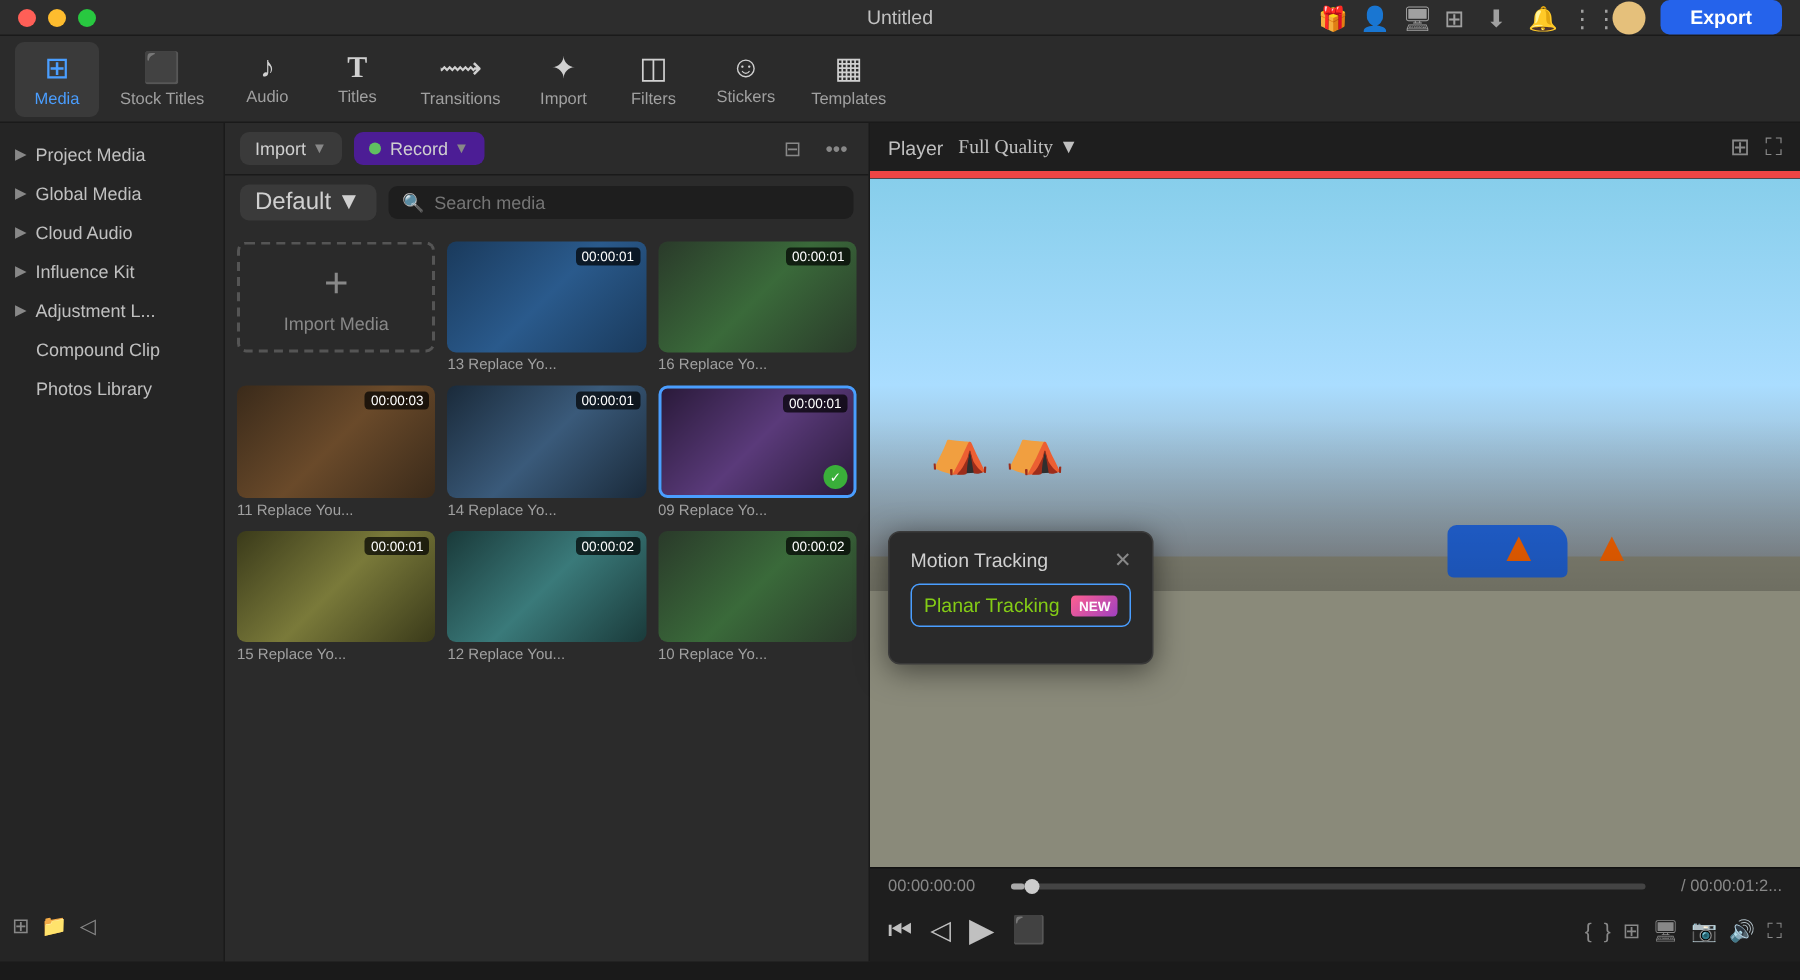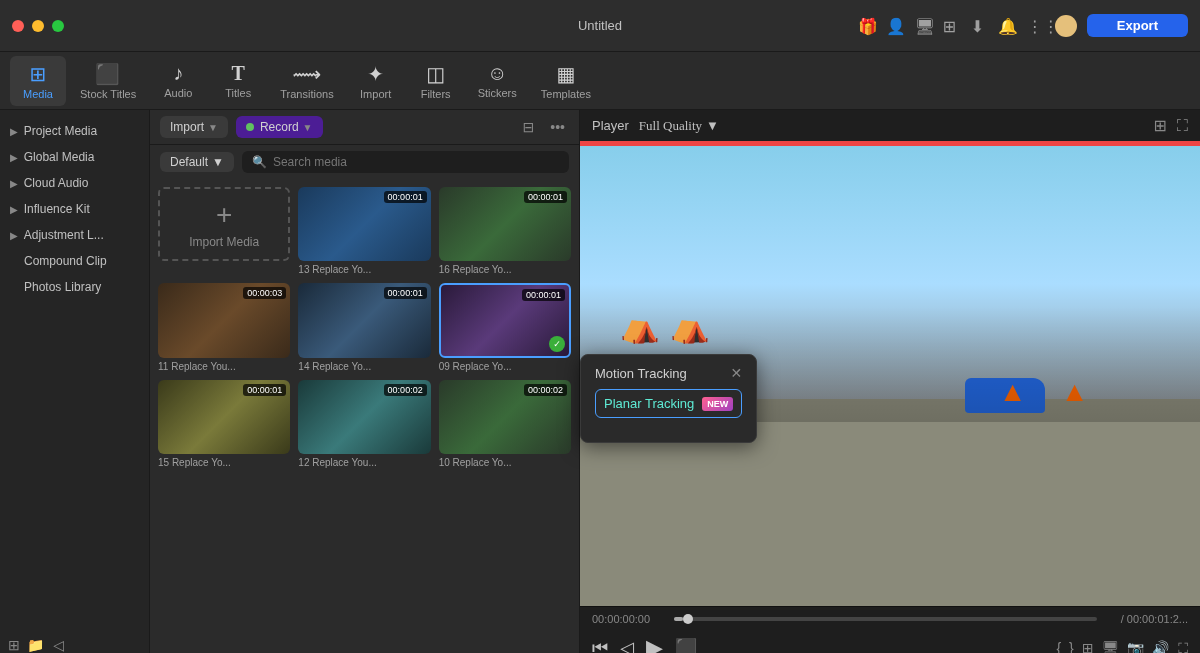--- a/index.html
+++ b/index.html
@@ -8,21 +8,21 @@
       background: #1a1a1a;
       color: #e0e0e0;
       width: 1200px;
       height: 653px;
       overflow: hidden;
       user-select: none;
     }
 
     
     #title-bar {
-      height: 52px;
+      height: 24px;
       background: #2d2d2d;
       display: flex;
       align-items: center;
       padding: 0 12px;
       position: relative;
       border-bottom: 1px solid #1a1a1a;
     }
     .traffic-lights { display: flex; gap: 8px; }
     .tl { width: 12px; height: 12px; border-radius: 50%; }
     .tl-red { background: #ff5f57; }
@@ -34,21 +34,21 @@
     }
     .title-bar-right {
       margin-left: auto; display: flex; align-items: center; gap: 10px;
     }
     .tb-icon { width: 18px; height: 18px; color: #a0a0a0; font-size: 16px; cursor: pointer; }
     .export-btn {
       background: #2563eb;
       color: white;
       border: none;
       border-radius: 6px;
-      padding: 4px 30px;
+      padding: 4px 20px;
       font-size: 13px;
       font-weight: 600;
       cursor: pointer;
     }
     .avatar { width: 22px; height: 22px; border-radius: 50%; background: #e5c07b; }
 
     
     #toolbar {
       height: 58px;
       background: #2b2b2b;
@@ -119,21 +119,21 @@
     .media-btn.record { background: #4c1d95; }
     .record-dot { width: 8px; height: 8px; border-radius: 50%; background: #60c060; margin-right: 2px; }
     .media-spacer { flex: 1; }
     .media-icon-btn { color: #888; font-size: 14px; cursor: pointer; padding: 0 4px; }
 
     #media-filters {
       display: flex; align-items: center; padding: 6px 10px; gap: 8px;
     }
     .default-btn {
       background: #3a3a3a; border: none; color: #d0d0d0;
-      border-radius: 6px; padding: 3px 10px; font-size: 12px; cursor: pointer;
+      border-radius: 6px; padding: 3px 10px; font-size: 16px; cursor: pointer;
       display: flex; align-items: center; gap: 4px; text-align: center;
     }
     .search-box {
       flex: 1; background: #1e1e1e; border: none; border-radius: 6px;
       color: #d0d0d0; padding: 4px 10px; font-size: 12px; outline: none;
       display: flex; align-items: center; gap: 6px;
     }
     .search-icon { color: #888; font-size: 12px; }
     .search-input {
       background: transparent; border: none; color: #d0d0d0;
@@ -274,21 +274,21 @@
       margin-bottom: 8px;
     }
     .popup-title { font-size: 13px; color: #d0d0d0; font-weight: 500; }
     .popup-close { color: #888; font-size: 14px; cursor: pointer; }
     .popup-item {
       display: flex; align-items: center; gap: 8px;
       padding: 6px 8px; border-radius: 6px;
       border: 1.5px solid #4a9eff;
       cursor: pointer;
     }
-    .popup-item-label { font-size: 13px; color: #5eead4; }
+    .popup-item-label { font-size: 13px; color: #84cc16; }
     .new-badge {
       background: linear-gradient(135deg, #ff6090, #a040c0);
       color: white; font-size: 9px; font-weight: 700;
       padding: 2px 5px; border-radius: 3px; text-transform: uppercase;
     }
   </style>
 </head>
 <body>
 
 <div id="title-bar">
@@ -522,21 +522,21 @@
         <span class="pc-icon">🖥</span>
         <span class="pc-icon">📷</span>
         <span class="pc-icon">🔊</span>
         <span class="pc-icon">⛶</span>
       </div>
     </div>
   </div>
 
 </div>
 
-<div class="motion-popup" style="position: absolute; left: 580px; bottom: 210px; top: 354px;">
+<div class="motion-popup" style="position: absolute; left: 592px; bottom: 210px; top: 354px;">
   <div class="popup-header">
     <span class="popup-title">Motion Tracking</span>
     <span class="popup-close">✕</span>
   </div>
   <div class="popup-item">
     <span class="popup-item-label">Planar Tracking</span>
     <span class="new-badge">NEW</span>
   </div>
 </div>
 

